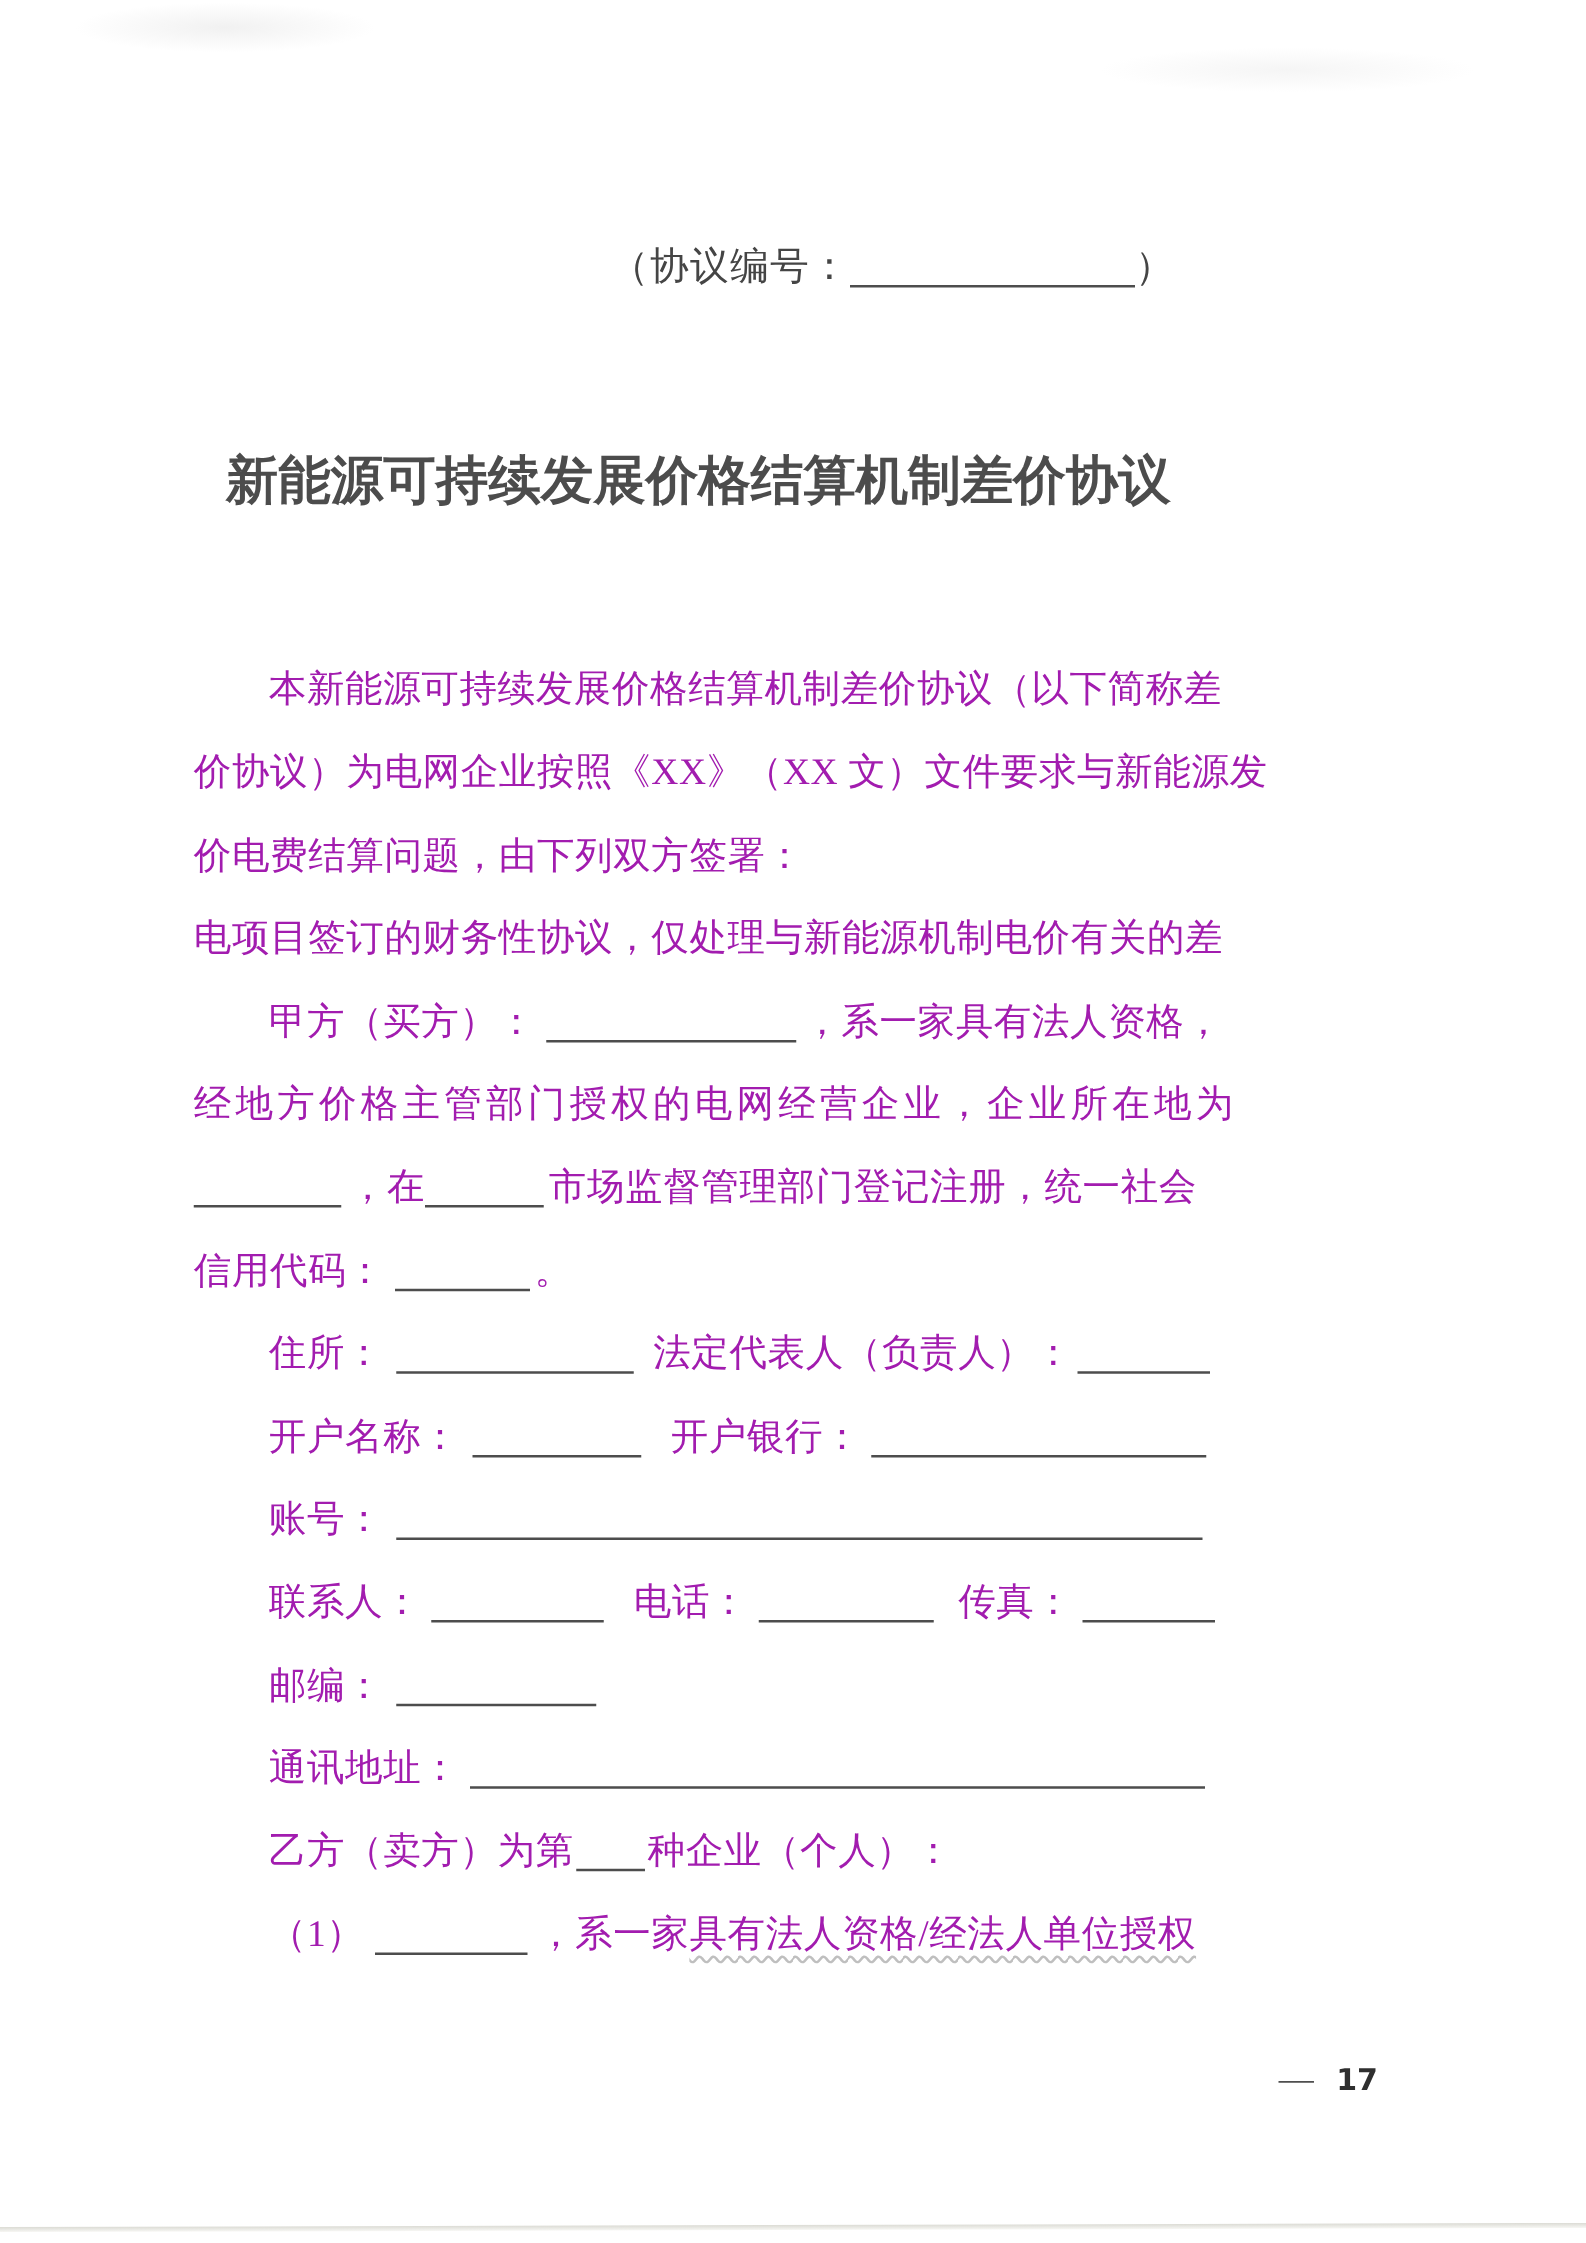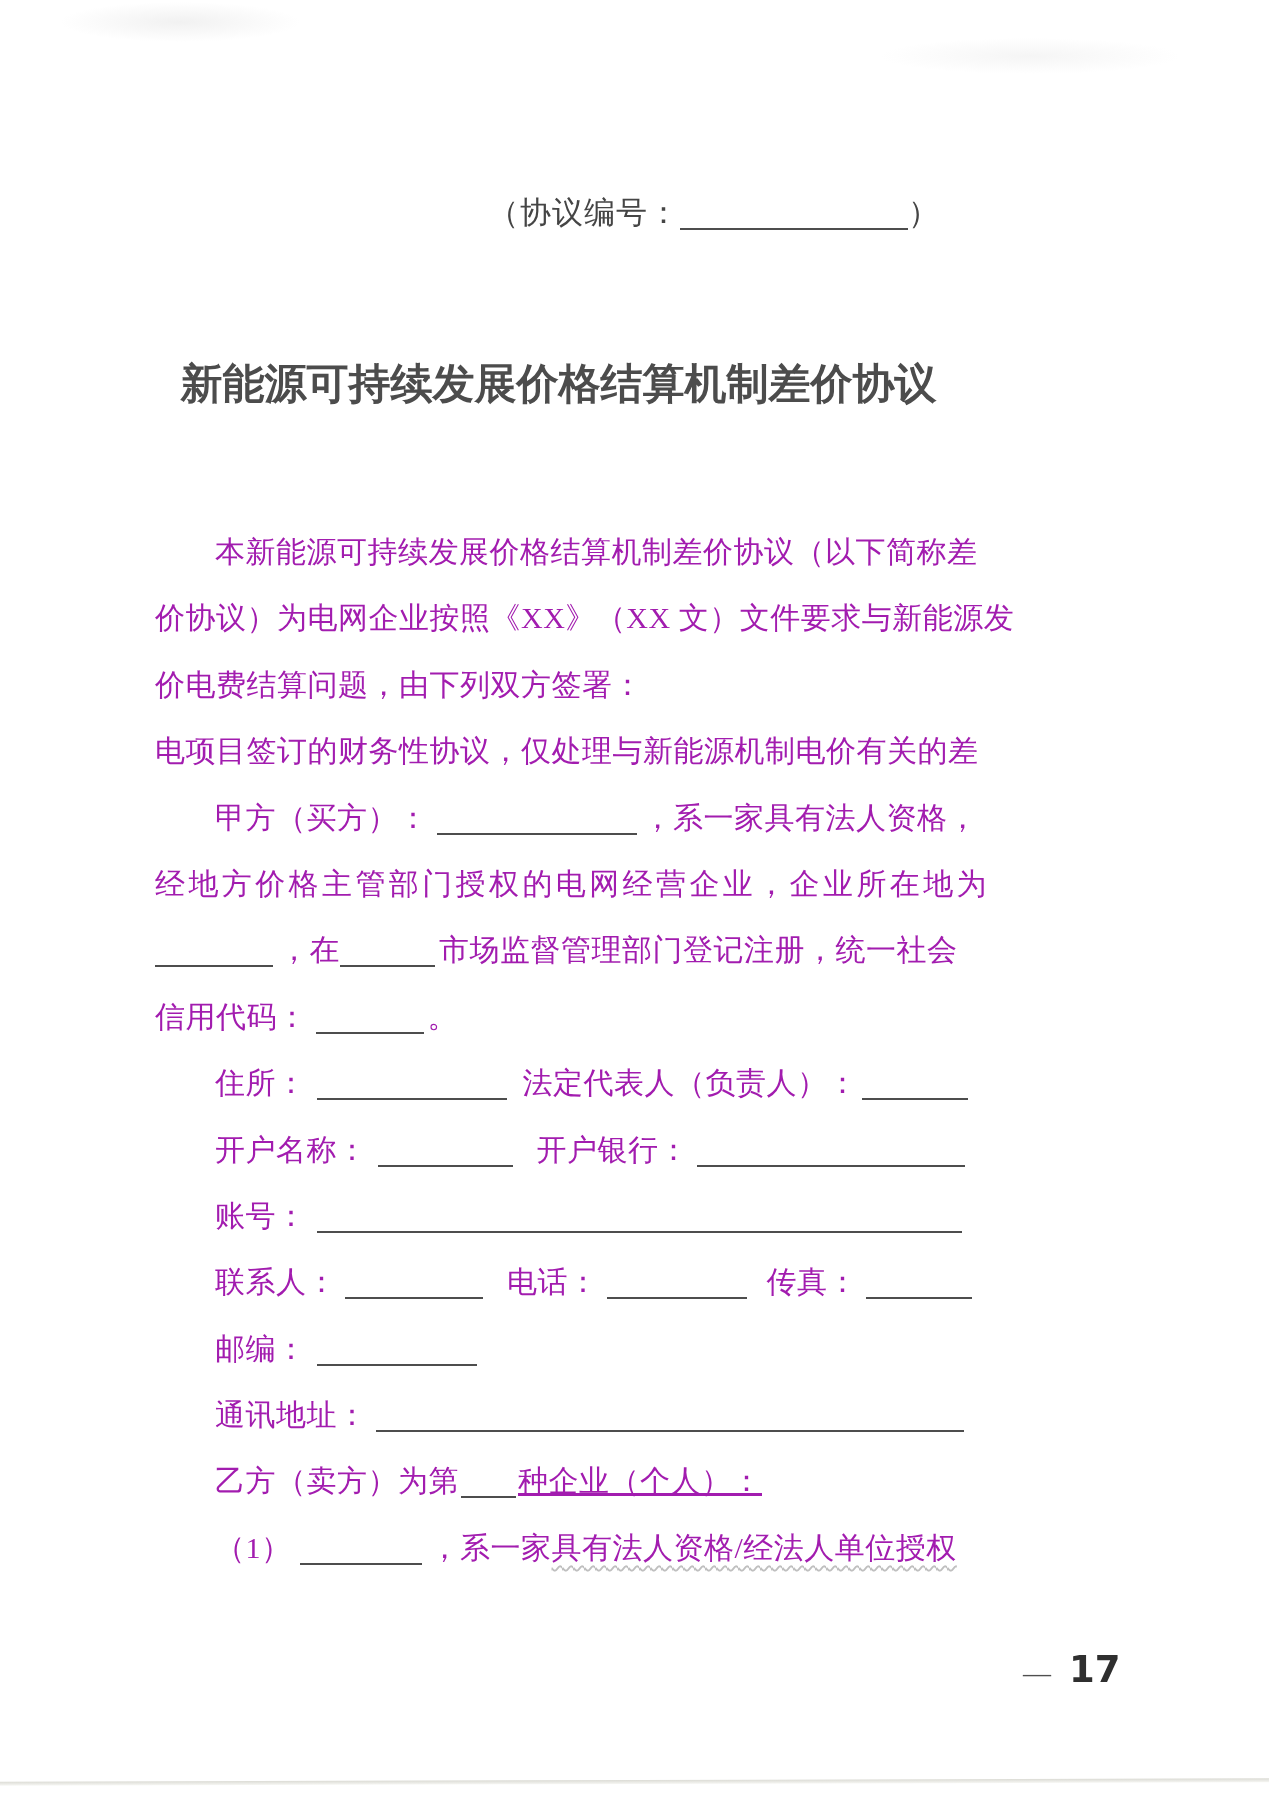--- a/index.html
+++ b/index.html
@@ -43,21 +43,21 @@
     border-bottom: 2px solid #4d4d4d; }
   .txt.wavy { text-decoration: underline; text-decoration-style: wavy;
     text-decoration-color: #bfbfbf; text-decoration-thickness: 2px;
     text-underline-offset: 7px; }
 
   
   .footer { position: absolute; left: 1023px; top: 1648px; font-size: 28px;
     white-space: nowrap; }
   .footer .dash { color: #4f4f4f; font-family: "Liberation Serif", serif; }
   .footer .pageno { color: #2f2f2f; font-weight: bold; margin-left: 18px;
-    font-family: "DejaVu Sans", "Liberation Sans", sans-serif; font-size: 37px; }
+    font-family: "DejaVu Sans", "Liberation Sans", sans-serif; font-size: 24px; }
 </style>
 </head>
 <body>
 
 <div class="page">
 
   <div class="smudge s1"></div>
   <div class="smudge s2"></div>
 
   <div class="agreement-no">
@@ -74,21 +74,21 @@
       <div class="line indent"><span class="txt">甲方（买方）：</span><span class="blank" style="width: 200px; margin-left: 8px;"></span><span class="txt" style="margin-left: 6px;">，系一家具有法人资格，</span></div>
       <div class="line spread"><span class="txt">经地方价格主管部门授权的电网经营企业，企业所在地为</span></div>
       <div class="line"><span class="blank" style="width: 118px;"></span><span class="txt" style="margin-left: 6px;">，在</span><span class="blank" style="width: 95px;"></span><span class="txt" style="margin-left: 4px;">市场监督管理部门登记注册，统一社会</span></div>
       <div class="line"><span class="txt">信用代码：</span><span class="blank" style="width: 108px; margin-left: 8px;"></span><span class="txt" style="margin-left: 4px;">。</span></div>
       <div class="line indent"><span class="txt">住所：</span><span class="blank" style="width: 190px; margin-left: 10px;"></span><span class="txt" style="margin-left: 16px;">法定代表人（负责人）：</span><span class="blank" style="width: 106px; margin-left: 4px;"></span></div>
       <div class="line indent"><span class="txt">开户名称：</span><span class="blank" style="width: 135px; margin-left: 10px;"></span><span class="txt" style="margin-left: 24px;">开户银行：</span><span class="blank" style="width: 268px; margin-left: 8px;"></span></div>
       <div class="line indent"><span class="txt">账号：</span><span class="blank" style="width: 645px; margin-left: 10px;"></span></div>
       <div class="line indent"><span class="txt">联系人：</span><span class="blank" style="width: 138px; margin-left: 8px;"></span><span class="txt" style="margin-left: 24px;">电话：</span><span class="blank" style="width: 140px; margin-left: 8px;"></span><span class="txt" style="margin-left: 20px;">传真：</span><span class="blank" style="width: 106px; margin-left: 8px;"></span></div>
       <div class="line indent"><span class="txt">邮编：</span><span class="blank" style="width: 160px; margin-left: 10px;"></span></div>
       <div class="line indent"><span class="txt">通讯地址：</span><span class="blank" style="width: 588px; margin-left: 8px;"></span></div>
-      <div class="line indent"><span class="txt">乙方（卖方）为第</span><span class="blank" style="width: 55px; margin-left: 2px;"></span><span class="txt" style="margin-left: 2px; text-decoration: underline;">种企业（个人）：</span></div>
+      <div class="line indent"><span class="txt">乙方（卖方）为第</span><span class="blank" style="width: 55px; margin-left: 2px;"></span><span class="txt" style="margin-left: 2px;">种企业（个人）：</span></div>
       <div class="line indent"><span class="txt">（1）</span><span class="blank" style="width: 122px; margin-left: 8px;"></span><span class="txt" style="margin-left: 8px;">，系一家</span><span class="txt wavy">具有法人资格/经法人单位授权</span></div>
     </div>
 
   <div class="footer">
     <span class="dash">—</span><span class="pageno">17</span>
   </div>
 
   <div class="scanline-bottom"></div>
 </div>
 

